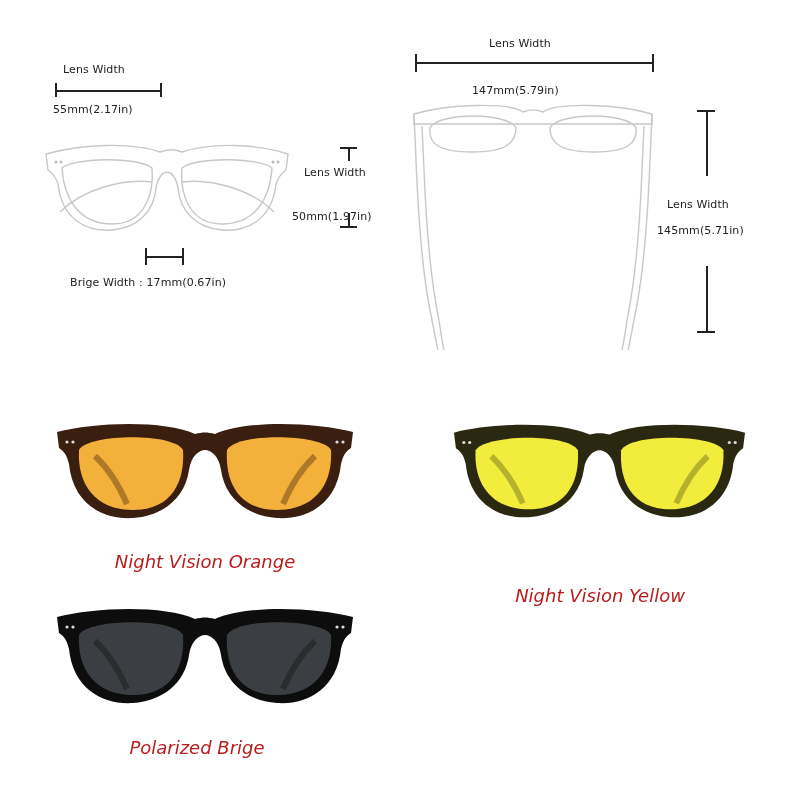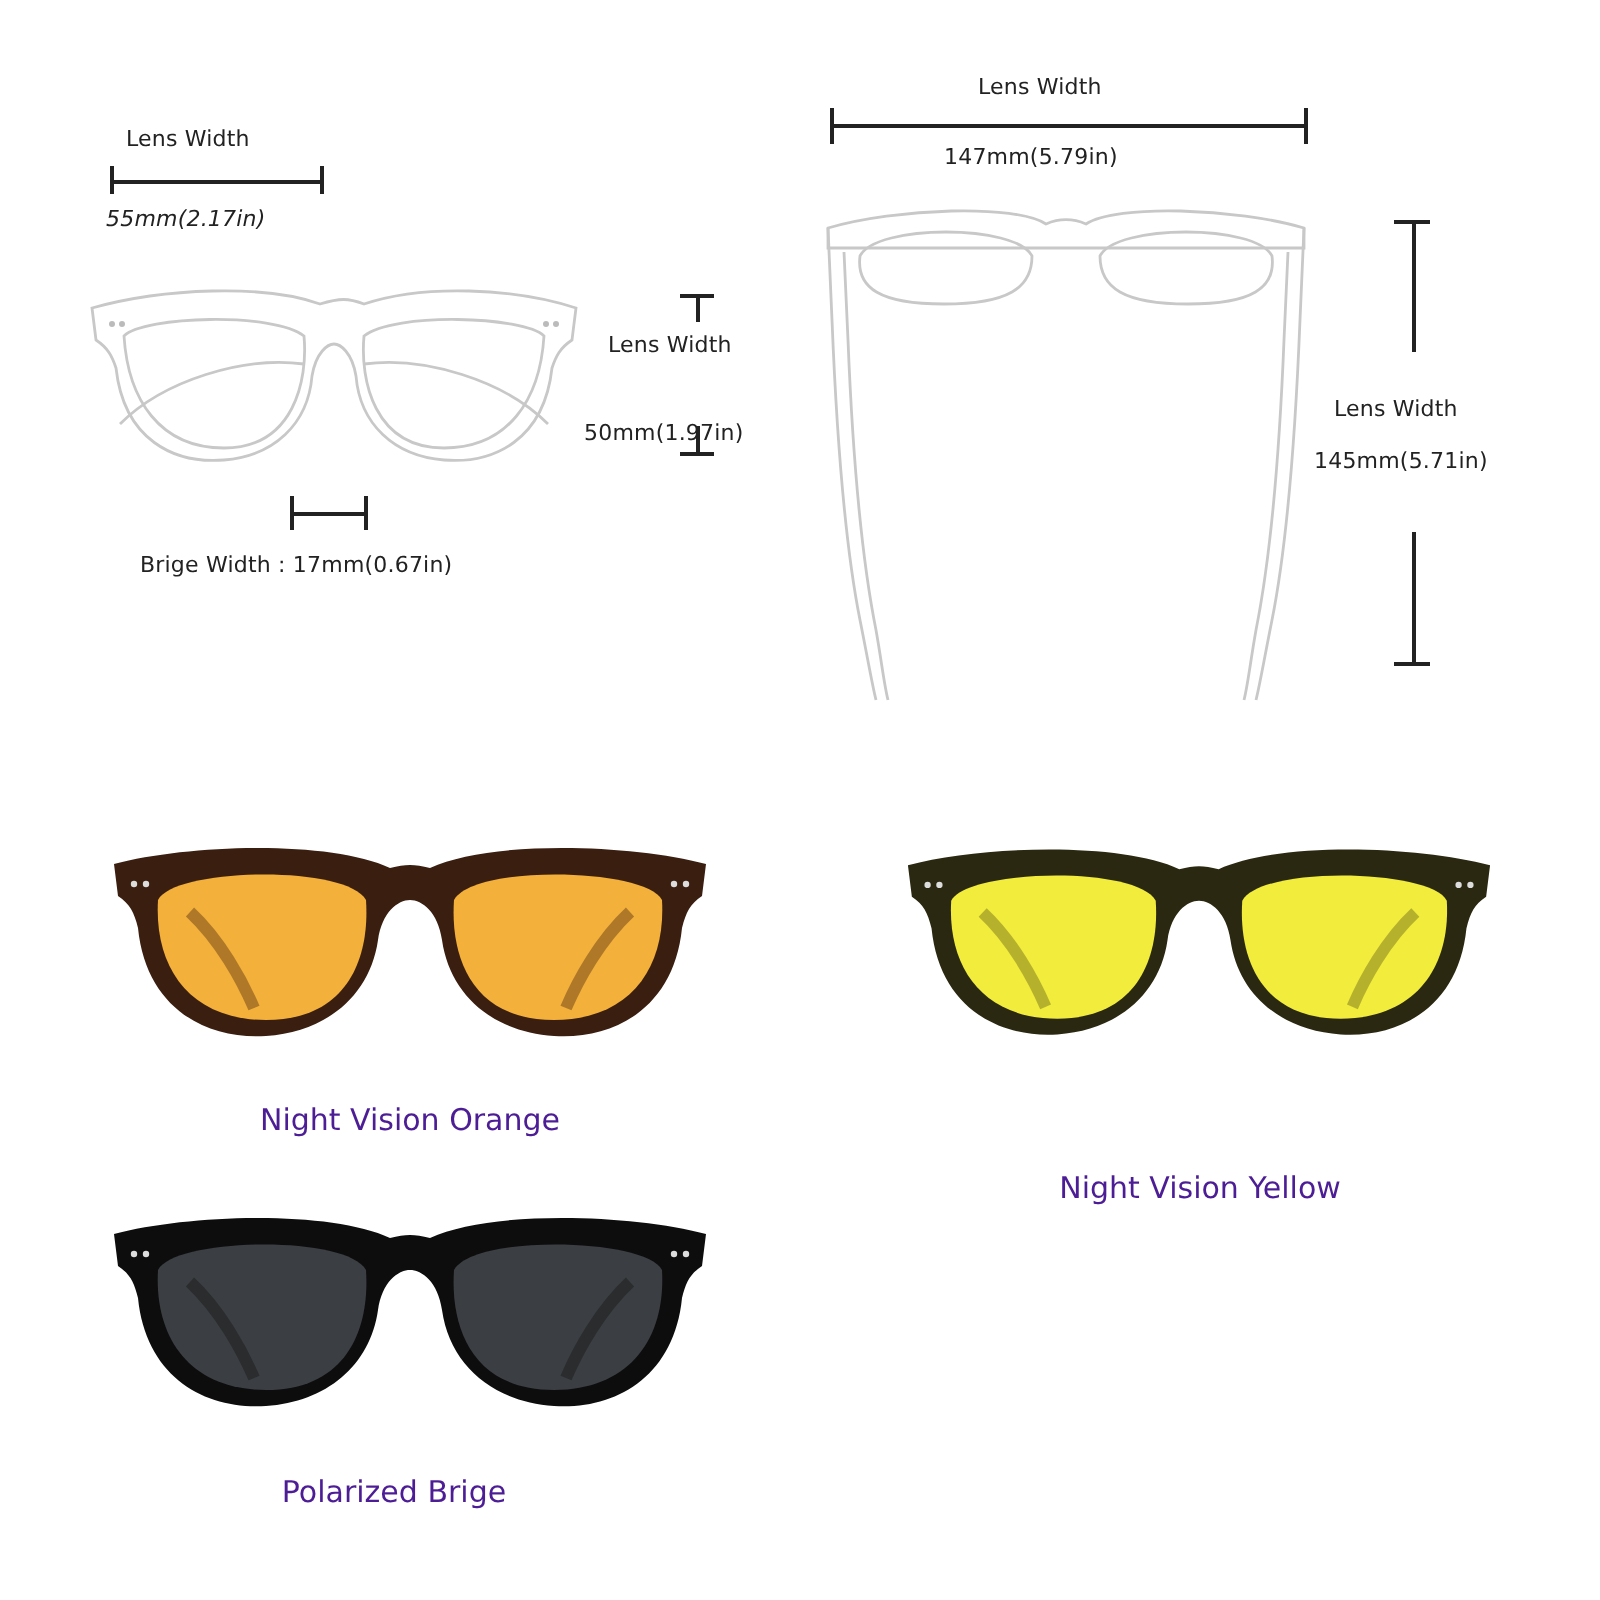--- a/index.html
+++ b/index.html
@@ -1,33 +1,33 @@
 <!DOCTYPE html>
 <html><head>
 <meta charset="utf-8">
 <style>
   html, body { margin: 0; padding: 0; background: #ffffff; }
   body { width: 800px; height: 800px; position: relative; overflow: hidden;
          font-family: "DejaVu Sans", sans-serif; color: #1a1a1a; }
   .lbl { position: absolute; font-size: 11px; color: #222; white-space: nowrap; letter-spacing: 0.1px; }
-  .cap { position: absolute; font-size: 15px; color: #4c1d95; white-space: nowrap; text-align: center; }
+  .cap { position: absolute; font-size: 18px; color: #b91c1c; white-space: nowrap; text-align: center; font-style: italic; }
   .hline { position: absolute; height: 1.5px; background: #222; }
   .vline { position: absolute; width: 1.5px; background: #222; }
   svg { position: absolute; overflow: visible; }
 </style>
 </head>
 <body>
 
 <div>
 
   <div class="lbl" style="left:63px;top:63px;">Lens Width</div>
   <div class="hline" style="left:55px;top:90px;width:106px;"></div>
   <div class="vline" style="left:55px;top:83px;height:14px;"></div>
   <div class="vline" style="left:160px;top:83px;height:14px;"></div>
-  <div class="lbl" style="left:53px;top:103px;font-style:italic;">55mm(2.17in)</div>
+  <div class="lbl" style="left:53px;top:103px;">55mm(2.17in)</div>
 
   <svg style="left:42px;top:140px;" width="250" height="100" viewBox="0 0 250 100">
     <g fill="none" stroke="#c8c8c8" stroke-width="1.4">
       <path d="M4,14 C40,4 90,2 118,12 C128,9 132,9 140,12 C170,2 215,4 246,14 L244,30 C238,34 236,38 234,44 C230,80 205,92 180,90 C155,88 138,72 136,48 C134,36 128,32 125,32 C122,32 116,36 114,48 C112,72 95,88 70,90 C45,92 20,80 16,44 C14,38 12,34 6,30 Z"></path>
       <path d="M20,28 C30,18 95,16 110,28 C112,50 105,84 70,84 C38,84 22,60 20,28 Z"></path>
       <path d="M230,28 C220,18 155,16 140,28 C138,50 145,84 180,84 C212,84 228,60 230,28 Z"></path>
       <path d="M18,72 C40,50 80,38 110,42"></path>
       <path d="M232,72 C210,50 170,38 140,42"></path>
     </g>
     <circle cx="14" cy="22" r="1.5" fill="#bbb"></circle>
@@ -47,21 +47,21 @@
   <div class="vline" style="left:145px;top:248px;height:17px;"></div>
   <div class="vline" style="left:182px;top:248px;height:17px;"></div>
   <div class="lbl" style="left:70px;top:276px;">Brige Width : 17mm(0.67in)</div>
 </div>
 
 <div>
   <div class="lbl" style="left:489px;top:37px;">Lens Width</div>
   <div class="hline" style="left:415px;top:62px;width:238px;"></div>
   <div class="vline" style="left:415px;top:54px;height:18px;"></div>
   <div class="vline" style="left:652px;top:54px;height:18px;"></div>
-  <div class="lbl" style="left:472px;top:72px;">147mm(5.79in)</div>
+  <div class="lbl" style="left:472px;top:84px;">147mm(5.79in)</div>
 
   <svg style="left:408px;top:100px;" width="250" height="255" viewBox="0 0 250 255">
     <g fill="none" stroke="#c8c8c8" stroke-width="1.4">
       <path d="M6,14 C40,4 100,2 115,12 C122,9 128,9 135,12 C150,2 210,4 244,14 L244,24 L6,24 Z"></path>
       <path d="M22,28 C30,12 100,12 108,28 C108,44 96,52 64,52 C32,52 20,44 22,28 Z"></path>
       <path d="M228,28 C220,12 150,12 142,28 C142,44 154,52 186,52 C218,52 230,44 228,28 Z"></path>
       <path d="M6,14 L8,60 C10,110 14,170 22,210 C26,230 28,242 30,250"></path>
       <path d="M14,26 L16,70 C18,120 22,175 30,215 C33,232 34,242 36,250"></path>
       <path d="M244,14 L242,60 C240,110 236,170 228,210 C224,230 222,242 220,250"></path>
       <path d="M236,26 L234,70 C232,120 228,175 220,215 C217,232 216,242 214,250"></path>

